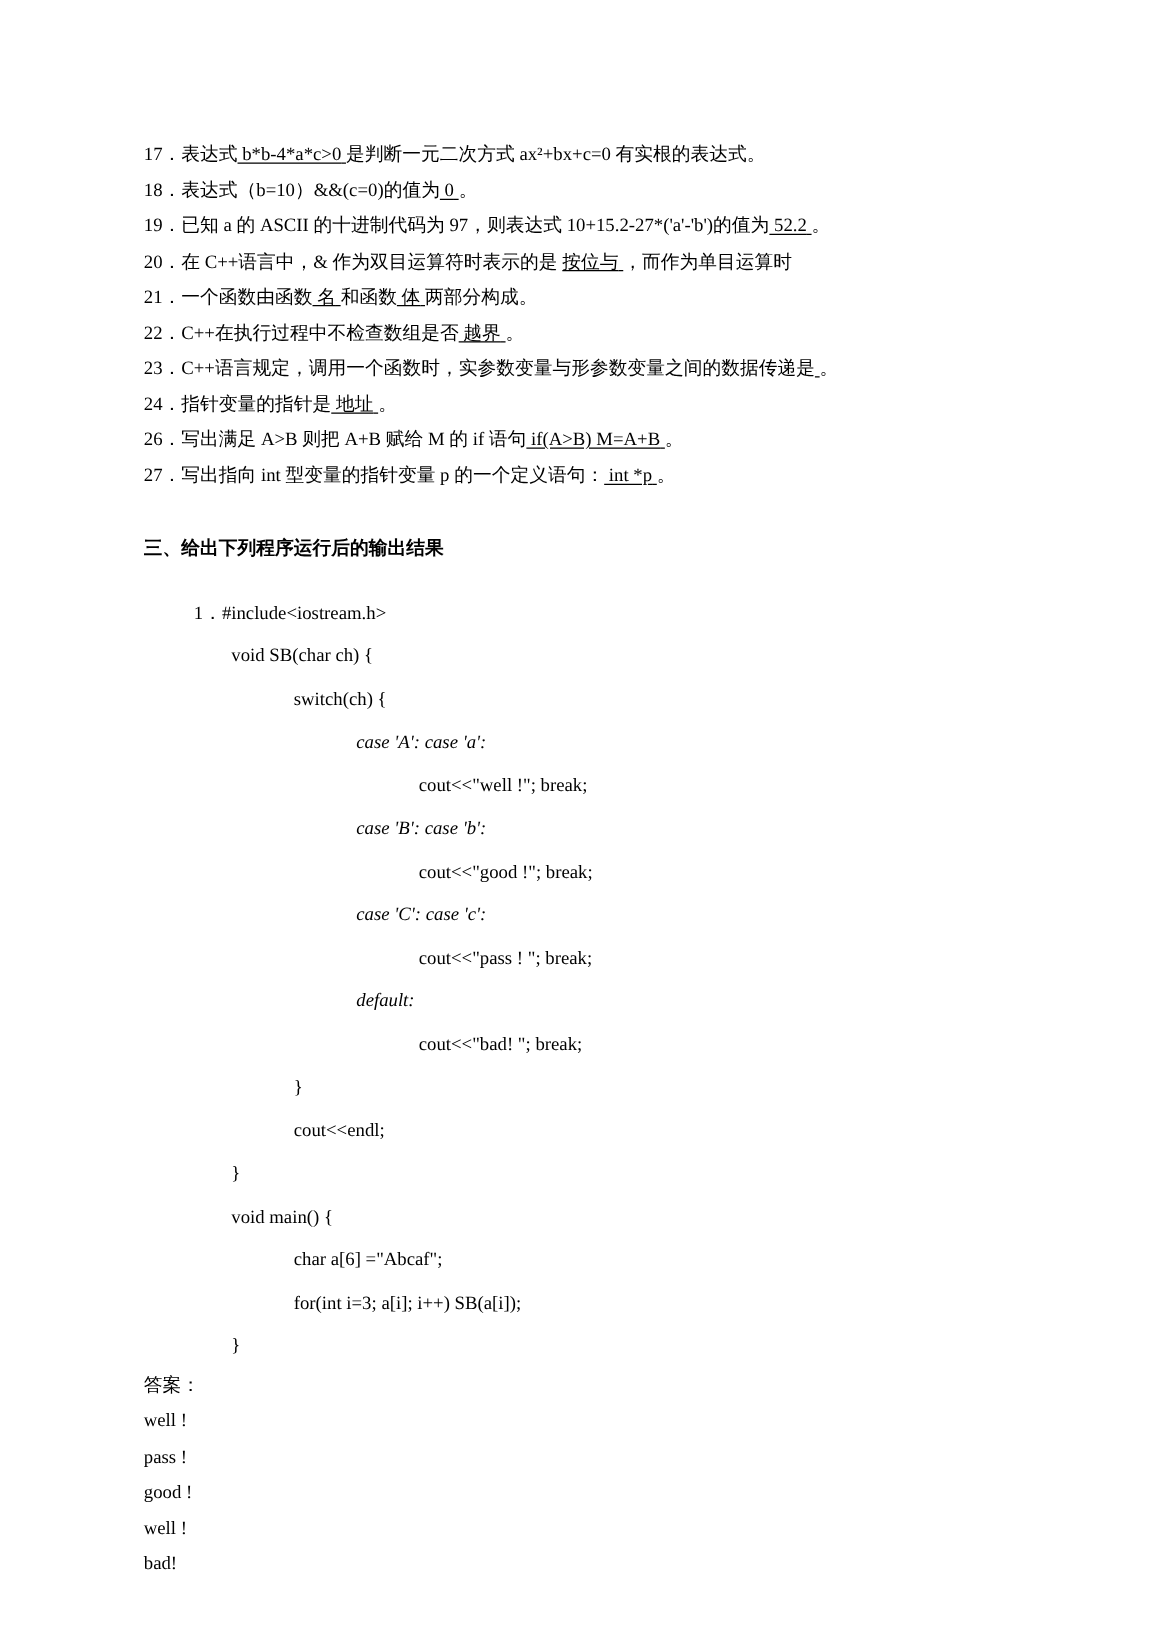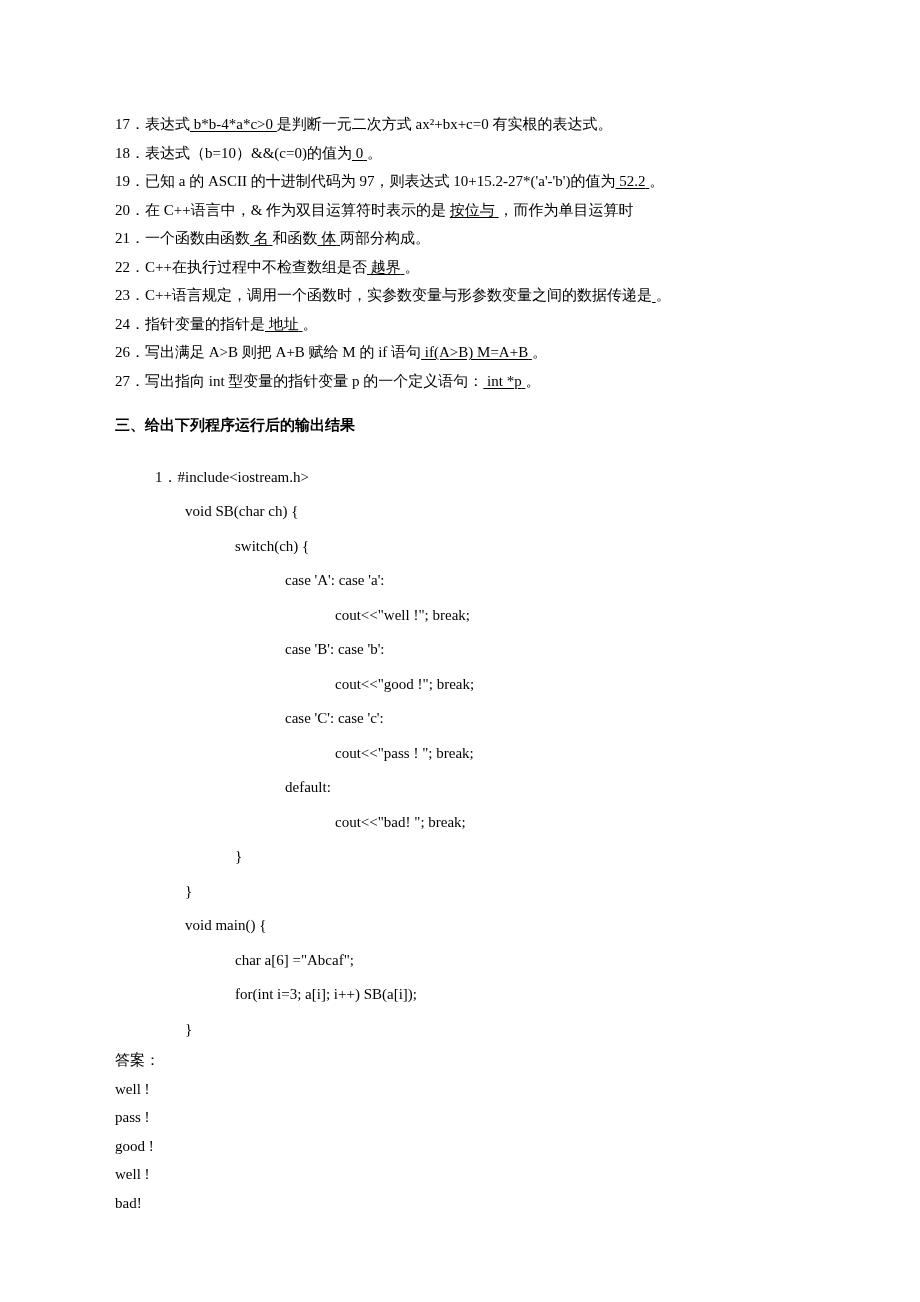--- a/index.html
+++ b/index.html
@@ -18,33 +18,33 @@
   .line {
     margin: 0;
     word-break: break-word;
   }
   .u {
     text-decoration: underline;
     text-underline-offset: 2px;
   }
   .section-title {
     font-weight: bold;
-    margin-top: 16px;
+    margin-top: 30px;
     margin-bottom: 20px;
     font-family: Liberation Serif, serif;
   }
   .code-block {
     line-height: 2.3;
     font-family: "SimSun", "宋体", serif;
     margin-left: 40px;
   }
   .indent0 { padding-left: 0; }
   .indent1 { padding-left: 30px; }
   .indent2 { padding-left: 80px; }
-  .indent3 { padding-left: 130px; }
+  .indent3 { padding-left: 130px; font-style: italic; }
   .indent4 { padding-left: 180px; }
   .answers {
     line-height: 1.9;
   }
 </style>
 </head>
 <body>
 
 <div class="page">
 
@@ -97,20 +97,21 @@
     <div class="indent2">switch(ch) {</div>
     <div class="indent3">case 'A': case 'a':</div>
     <div class="indent4">cout&lt;&lt;"well !"; break;</div>
     <div class="indent3">case 'B': case 'b':</div>
     <div class="indent4">cout&lt;&lt;"good !"; break;</div>
     <div class="indent3">case 'C': case 'c':</div>
     <div class="indent4">cout&lt;&lt;"pass ! "; break;</div>
     <div class="indent3">default:</div>
     <div class="indent4">cout&lt;&lt;"bad! "; break;</div>
     <div class="indent2">}</div>
+    <div class="indent2">cout&lt;&lt;endl;</div>
     <div class="indent1">}</div>
     <div class="indent1">void main() {</div>
     <div class="indent2">char a[6] ="Abcaf";</div>
     <div class="indent2">for(int i=3; a[i]; i++) SB(a[i]);</div>
     <div class="indent1">}</div>
   </div>
 
   <div class="answers">
     <div>答案：</div>
     <div>well  !</div>

